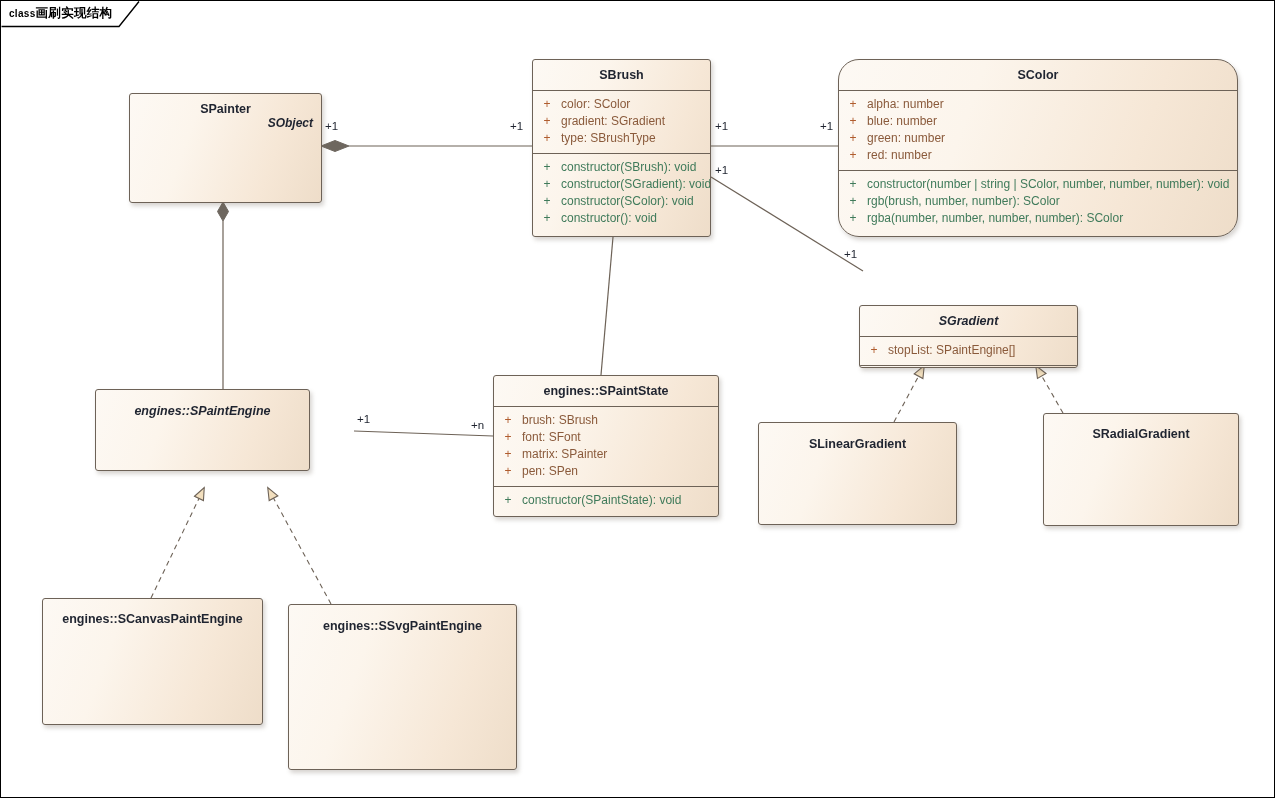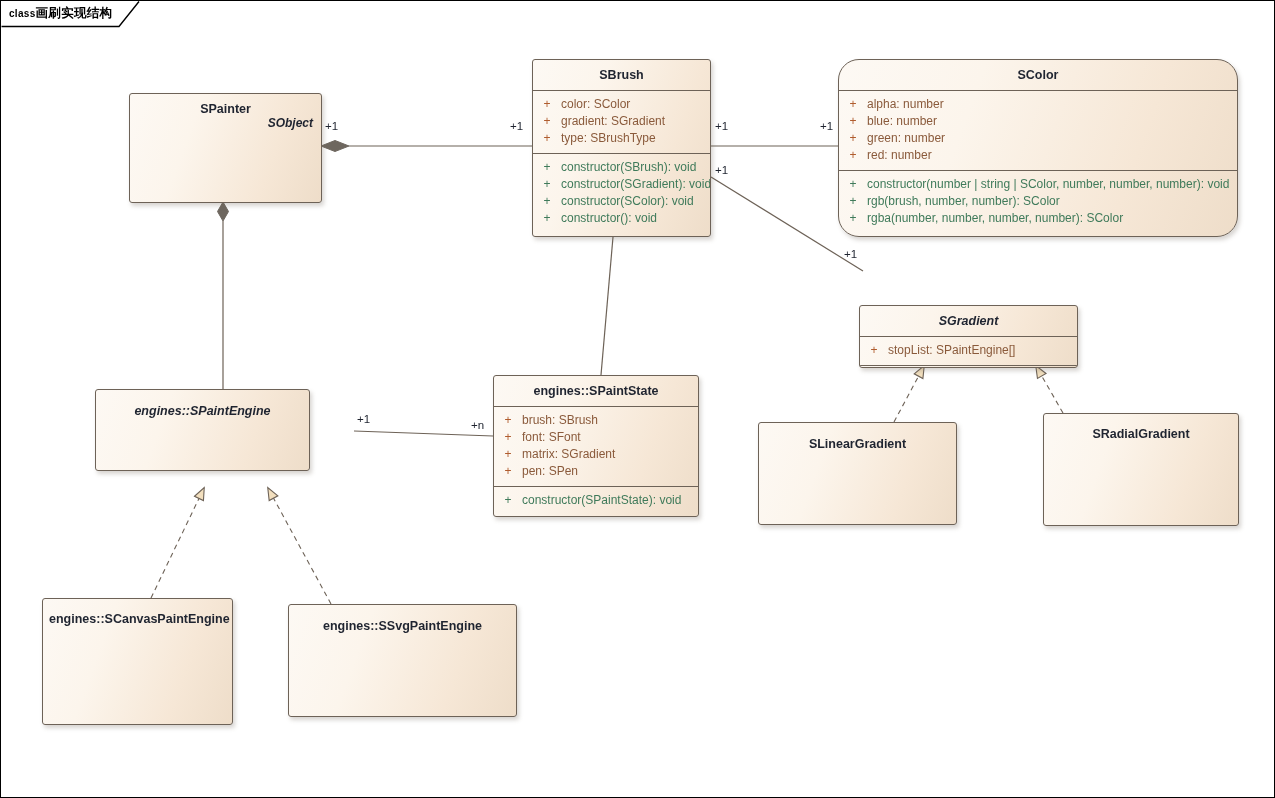--- a/index.html
+++ b/index.html
@@ -308,37 +308,37 @@
         </div>
     </div>
   </div>
 
   <div class="cls" style="left:94px; top:388px; width:215px; height:82px;">
     <div class="cls-title abstract" style="padding-top:14px;">
       <span>engines::SPaintEngine</span>
     </div>
   </div>
 
-  <div class="cls" style="left:492px; top:374px; width:206px; height:142px;">
+  <div class="cls" style="left:492px; top:374px; width:226px; height:142px;">
     <div class="cls-title">
       <span>engines::SPaintState</span>
     </div>
     <div class="sep"></div>
     <div class="cls-section">
       <div class="row attr">
           <span class="vis">+</span>
           <span class="txt">brush: SBrush</span>
         </div>
       <div class="row attr">
           <span class="vis">+</span>
           <span class="txt">font: SFont</span>
         </div>
       <div class="row attr">
           <span class="vis">+</span>
-          <span class="txt">matrix: SGradient</span>
+          <span class="txt">matrix: SPainter</span>
         </div>
       <div class="row attr">
           <span class="vis">+</span>
           <span class="txt">pen: SPen</span>
         </div>
     </div>
     <div class="sep"></div>
     <div class="cls-section">
       <div class="row meth">
           <span class="vis">+</span>
@@ -352,25 +352,25 @@
       <span>SLinearGradient</span>
     </div>
   </div>
 
   <div class="cls" style="left:1042px; top:412px; width:196px; height:113px;">
     <div class="cls-title" style="padding-top:13px;">
       <span>SRadialGradient</span>
     </div>
   </div>
 
-  <div class="cls" style="left:41px; top:597px; width:191px; height:127px;">
+  <div class="cls" style="left:41px; top:597px; width:221px; height:127px;">
     <div class="cls-title" style="padding-top:13px;">
       <span>engines::SCanvasPaintEngine</span>
     </div>
   </div>
 
-  <div class="cls" style="left:287px; top:603px; width:229px; height:113px;">
+  <div class="cls" style="left:287px; top:603px; width:229px; height:166px;">
     <div class="cls-title" style="padding-top:14px;">
       <span>engines::SSvgPaintEngine</span>
     </div>
   </div>
 
 </div>
 
 </body></html>

